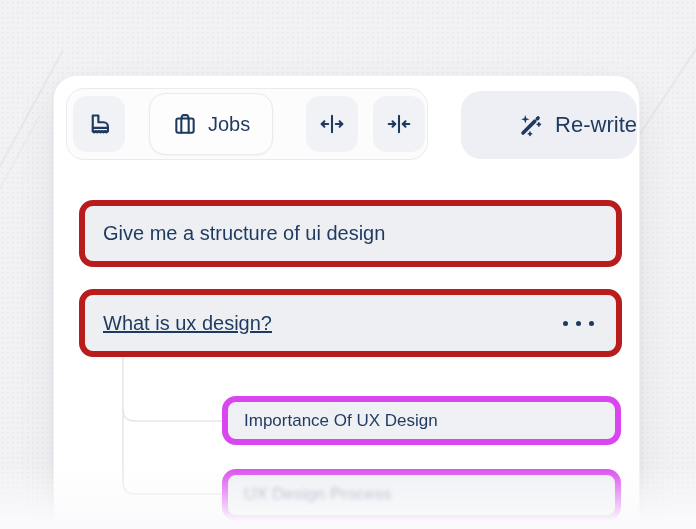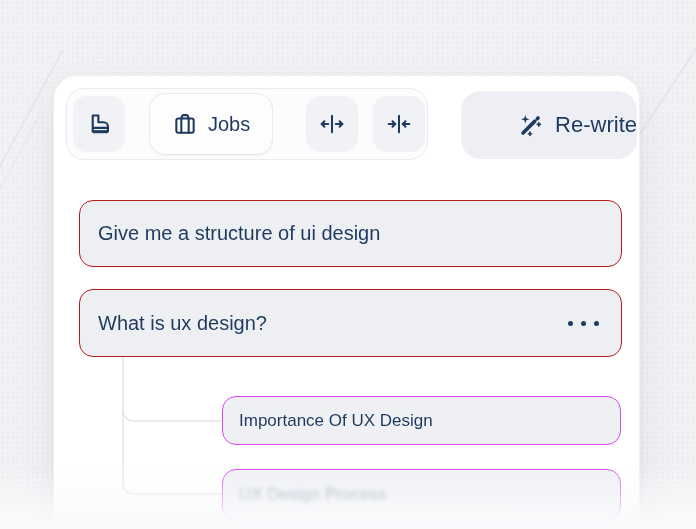--- a/index.html
+++ b/index.html
@@ -26,32 +26,32 @@
   .jobs-btn{height:62px;border-radius:16px;background:#fdfdfe;border:1px solid #e8eaef;
     box-shadow:0 1px 2px rgba(20,30,50,0.04);display:flex;align-items:center;gap:10px;
     padding:0 22px;margin:0 33px 0 24px;flex:0 0 auto;
     font-size:20px;font-weight:500;color:#1e3a5f;}
   .tool-btn + .tool-btn{margin-left:15px;}
   .rewrite{position:absolute;left:407px;top:15px;width:176px;height:68px;border-radius:20px;
     background:#edeff4;display:flex;align-items:center;justify-content:flex-end;gap:12px;
     font-size:22px;font-weight:500;color:#1e3a5f;}
 
   .row{position:absolute;left:25px;width:543px;box-sizing:border-box;
-    background:#edeff3;border:1px solid #b91c1c;border-radius:14px;
+    background:#edeff3;border:6px solid #b91c1c;border-radius:14px;
     display:flex;align-items:center;padding:0 18px;
     font-size:20px;font-weight:500;color:#1e3a5f;cursor:pointer;}
   .row1{top:124px;height:67px;}
-  .row2{top:213px;height:68px;}
+  .row2{top:213px;height:68px;text-decoration:underline;}
   .menu-dots{margin-left:auto;display:flex;gap:8px;align-items:center;padding:10px 4px;cursor:pointer;}
   .menu-dots i{width:5px;height:5px;border-radius:50%;background:#1e3a5f;display:block;}
 
   .connector{position:absolute;left:57px;top:275px;pointer-events:none;}
 
   .subrow{position:absolute;left:168px;width:399px;box-sizing:border-box;
-    background:#eef0f4;border:1px solid #d946ef;border-radius:14px;
+    background:#eef0f4;border:6px solid #d946ef;border-radius:14px;
     display:flex;align-items:center;padding:0 16px;
     font-size:17px;font-weight:500;color:#1e3a5f;cursor:pointer;}
   .sub1{top:320px;height:49px;}
   .sub2{top:393px;height:52px;}
   .sub2 span{filter:blur(2px);color:#61748c;opacity:0.8;}
 
   .bottom-fade{position:absolute;left:0;bottom:0;width:696px;height:64px;
     background:linear-gradient(to bottom, rgba(250,250,252,0), #fafafc 88%);
     pointer-events:none;z-index:5;}
   svg{display:block;}

